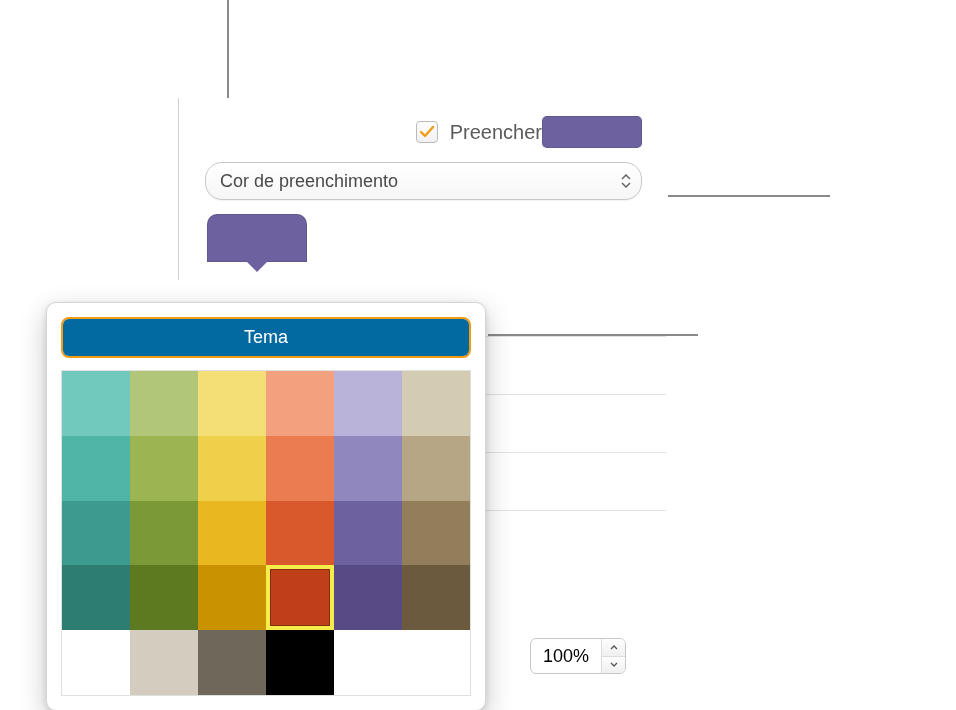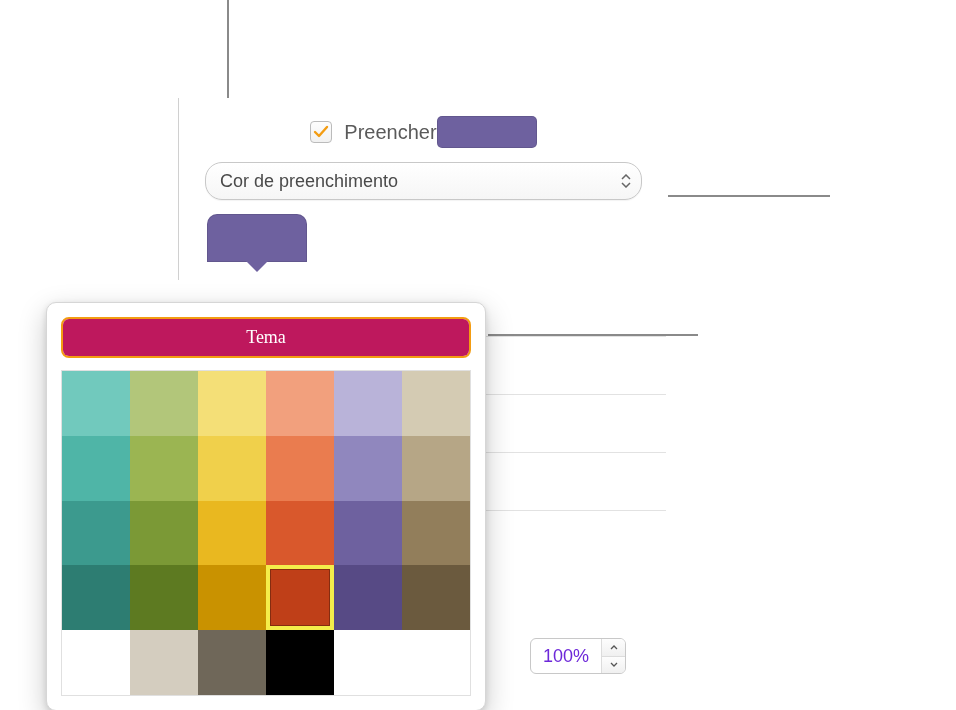--- a/index.html
+++ b/index.html
@@ -20,21 +20,21 @@
       left: 178px;
       top: 98px;
       width: 490px;
       background: #fff;
       border-left: 1px solid #d0d0d0;
       padding: 18px 26px;
     }
     .fill-row {
       display: flex;
       align-items: center;
-      justify-content: center;
+      justify-content: flex-end;
       margin-bottom: 14px;
     }
     .fill-left {
       display: flex;
       align-items: center;
       gap: 12px;
     }
     .checkbox {
       width: 22px;
       height: 22px;
@@ -140,23 +140,22 @@
       padding: 8px 0;
       font-size: 18px;
       font-weight: 500;
       cursor: pointer;
       border-right: 1px solid #f39c12;
     }
     .seg-item:last-child {
       border-right: none;
     }
     .seg-item.active {
-      background: #be185d;
+      background: #0369a1;
       color: #fff;
-      font-family: Liberation Serif, serif;
     }
     .seg-item.inactive {
       background: #fff;
       color: #f39c12;
     }
     .color-grid {
       display: grid;
       grid-template-columns: repeat(6, 1fr);
       gap: 0;
       border: 1px solid #e0e0e0;
@@ -183,21 +182,21 @@
       border: 1px solid #c8c8c8;
       border-radius: 6px;
       background: #fff;
       overflow: hidden;
     }
     .opacity-value {
       padding: 0 12px;
       display: flex;
       align-items: center;
       font-size: 18px;
-      color: #6d28d9;
+      color: #000000;
       min-width: 68px;
       text-align: right;
     }
     .stepper {
       border-left: 1px solid #dcdcdc;
       display: flex;
       flex-direction: column;
       width: 24px;
     }
     .stepper-btn {

